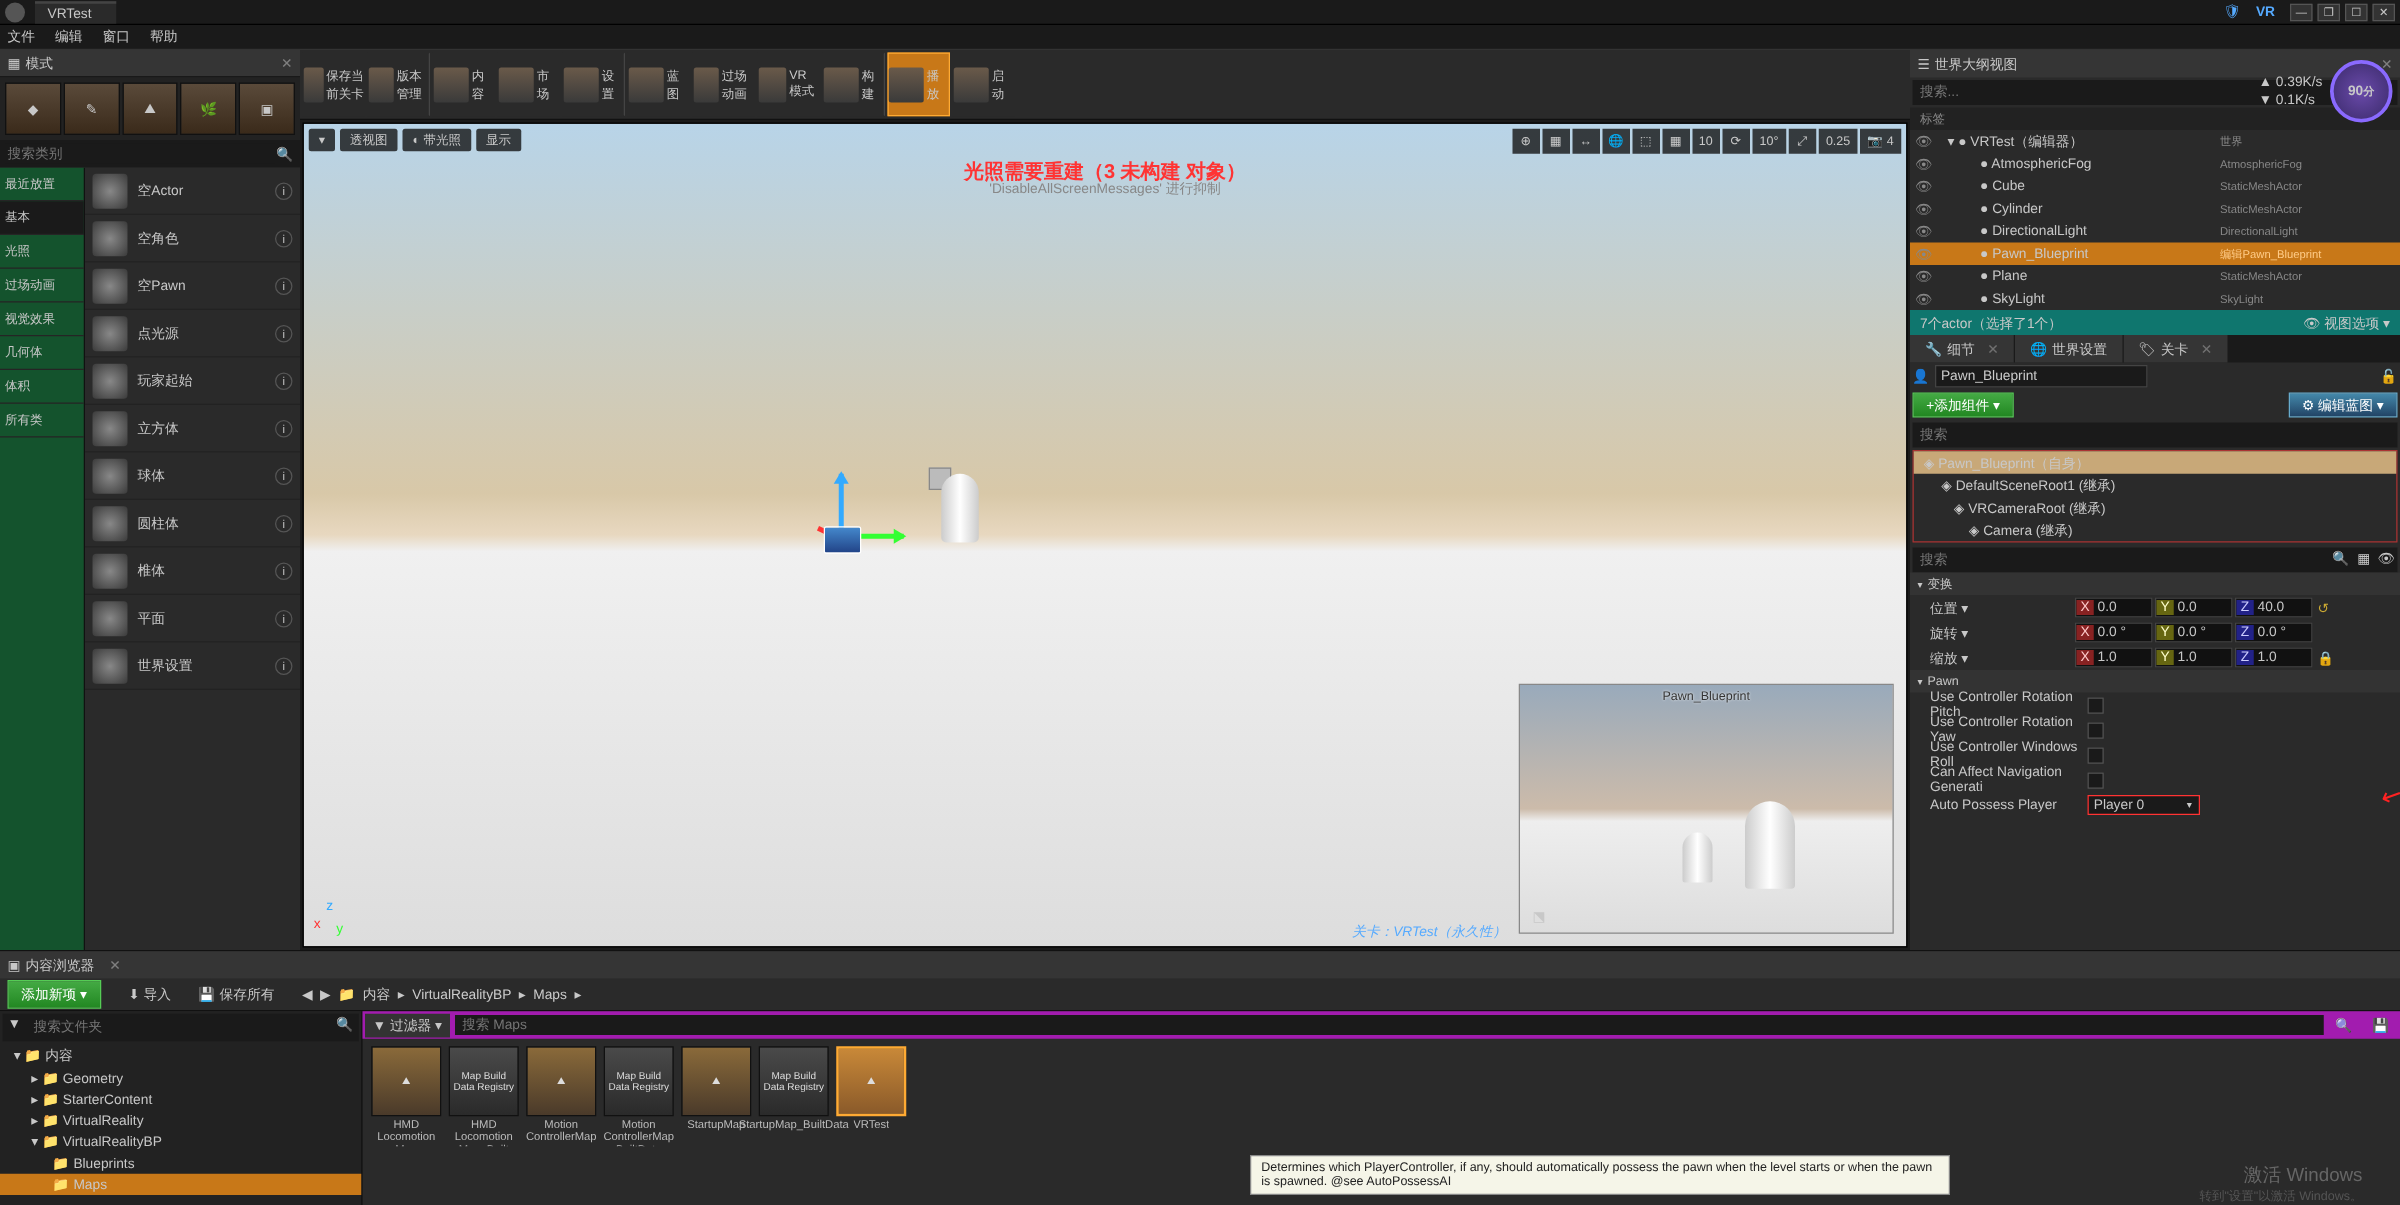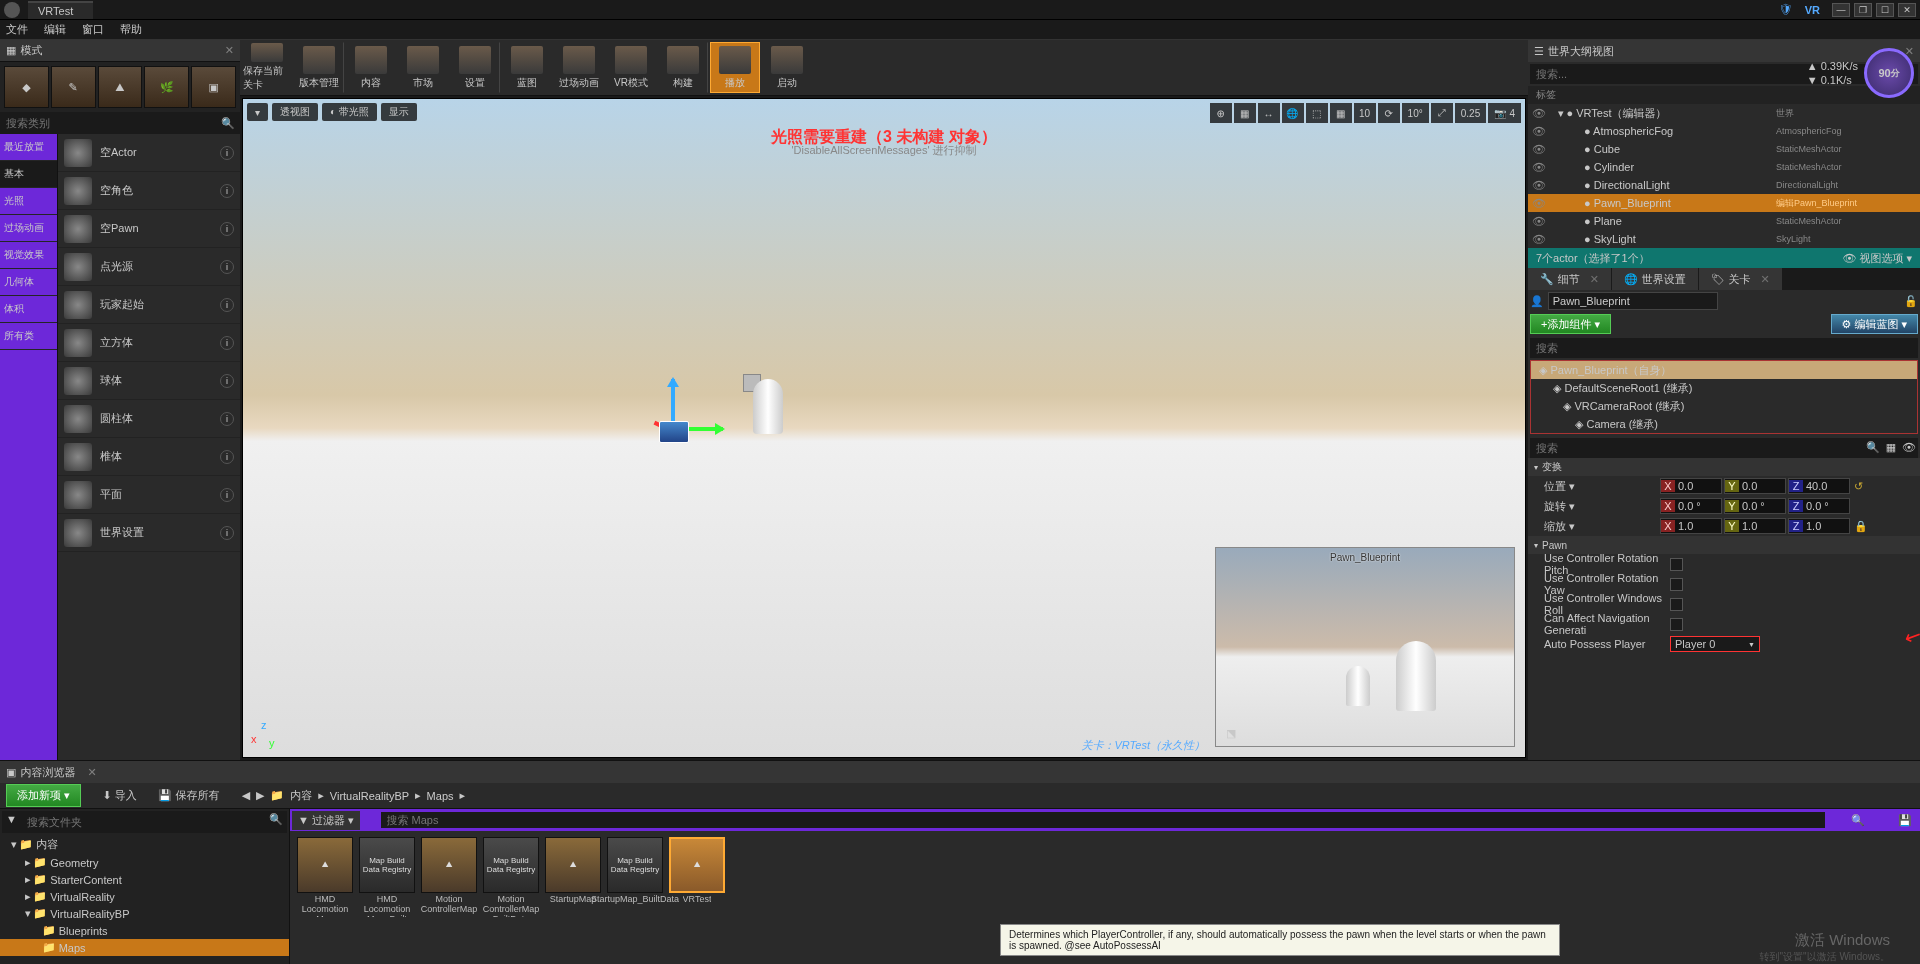--- a/index.html
+++ b/index.html
@@ -16,31 +16,31 @@
 
 .left-panel{width:240px;background:#2a2a2a;display:flex;flex-direction:column}
 .panel-tab{height:22px;background:#353535;display:flex;align-items:center;padding:0 6px;gap:4px;border-bottom:1px solid #111}
 .panel-tab .x{margin-left:auto;opacity:.5}
 .mode-icons{height:50px;display:flex;gap:2px;padding:4px;background:#222}
 .mode-ico{flex:1;background:linear-gradient(#5a4a3a,#3a2a1a);border:1px solid #111;display:flex;align-items:center;justify-content:center}
 .search-row{height:22px;display:flex;align-items:center;padding:2px 4px;background:#1a1a1a}
 .search-row input{flex:1;background:#1a1a1a;border:none;color:#888;outline:none;padding:2px}
 .search-row .mag{width:16px;text-align:center}
 .cat-row{display:flex;flex:1;overflow:hidden}
-.cat-list{width:58px;background:#6d28d9;border-right:1px solid #111}
+.cat-list{width:68px;background:#14532d;border-right:1px solid #111}
 .cat-list div{padding:6px 4px;font-size:10px;border-bottom:1px solid #252525}
 .cat-list .sel{background:#1a1a1a}
 .actor-list{flex:1;overflow-y:auto;background:#2a2a2a}
 .actor-item{height:38px;display:flex;align-items:center;padding:0 6px;gap:8px;border-bottom:1px solid #222}
 .actor-ico{width:28px;height:28px;background:radial-gradient(#888,#3a3a3a);border-radius:3px}
 .actor-item .info{margin-left:auto;width:14px;height:14px;border:1px solid #555;border-radius:50%;font-size:9px;text-align:center;line-height:12px}
 
 .center{flex:1;display:flex;flex-direction:column;background:#1a1a1a}
 .toolbar{height:56px;background:#2a2a2a;display:flex;padding:2px;gap:2px;border-bottom:1px solid #111}
-.tool-btn{width:50px;display:flex;flex-direction:column;align-items:center;justify-content:center;gap:2px;background:#2a2a2a;border:1px solid transparent}
+.tool-btn{width:50px;display:flex;flex-direction:row;align-items:center;justify-content:center;gap:2px;background:#2a2a2a;border:1px solid transparent}
 .tool-btn.sep{border-right:1px solid #444}
 .tool-btn.active{background:#c87818;border-color:#ffaa33}
 .tool-ico{width:32px;height:28px;background:linear-gradient(#6a5a4a,#3a3a3a);border-radius:2px}
 .tool-btn span{font-size:10px}
 .viewport{flex:1;position:relative;background:linear-gradient(#b8d4e8 0%,#d8c8a8 45%,#e8d8c0 50%,#f0f0f0 52%,#ddd 100%);margin:2px;border:1px solid #000}
 .vp-topbar{position:absolute;top:4px;left:4px;display:flex;gap:4px}
 .vp-chip{background:rgba(20,20,20,.8);padding:2px 8px;border-radius:2px;font-size:10px;display:flex;align-items:center;gap:3px}
 .vp-topright{position:absolute;top:4px;right:4px;display:flex;gap:2px}
 .vp-tbtn{width:22px;height:20px;background:rgba(20,20,20,.8);display:flex;align-items:center;justify-content:center;font-size:10px}
 .vp-tbtn.w{width:auto;padding:0 6px}
@@ -117,21 +117,21 @@
 .cb-btn-green{background:linear-gradient(#4a4,#282);padding:3px 10px;border:1px solid #5c5;color:#fff}
 .cb-toolbar .nav{display:flex;align-items:center;gap:6px}
 .cb-toolbar .crumb{color:#ccc}
 .cb-body{flex:1;display:flex}
 .cb-tree{width:290px;background:#222;border-right:1px solid #111;display:flex;flex-direction:column}
 .cb-tree-search{height:22px;display:flex;background:#1a1a1a;margin:2px}
 .cb-tree-search input{flex:1;background:transparent;border:none;padding:2px 6px;outline:none;color:#888}
 .tree-item{padding:2px 4px;font-size:10px;display:flex;align-items:center;gap:3px}
 .tree-item.sel{background:#c87818;color:#fff}
 .cb-assets{flex:1;display:flex;flex-direction:column}
-.cb-filter-row{height:22px;display:flex;align-items:center;padding:2px;gap:21px;background:#6d28d9}
+.cb-filter-row{height:22px;display:flex;align-items:center;padding:2px;gap:4px;background:#a21caf}
 .cb-filter-row input{flex:1;background:#1a1a1a;border:none;padding:2px 6px;outline:none;color:#888}
 .asset-grid{flex:1;display:flex;gap:4px;padding:6px;align-items:flex-start}
 .asset{width:58px;display:flex;flex-direction:column;align-items:center;gap:2px}
 .asset-thumb{width:56px;height:56px;background:linear-gradient(#8a6a3a,#4a3a2a);border:1px solid #111;display:flex;align-items:center;justify-content:center;font-size:8px;text-align:center;color:#ddd;padding:2px}
 .asset-thumb.map{background:linear-gradient(#4a4a4a,#2a2a2a)}
 .asset-thumb.sel{border:2px solid #ffaa33;background:linear-gradient(#c88838,#8a5a2a)}
 .asset-name{font-size:9px;text-align:center;color:#bbb;line-height:1.1;height:22px;overflow:hidden}
 .tooltip{position:absolute;background:#f5f5e8;color:#222;border:1px solid #888;padding:4px 8px;font-size:10px;max-width:560px;z-index:100}
 .watermark{position:absolute;bottom:14px;right:30px;color:#666;font-size:15px}
 .watermark2{position:absolute;bottom:0px;right:30px;color:#555;font-size:10px}

